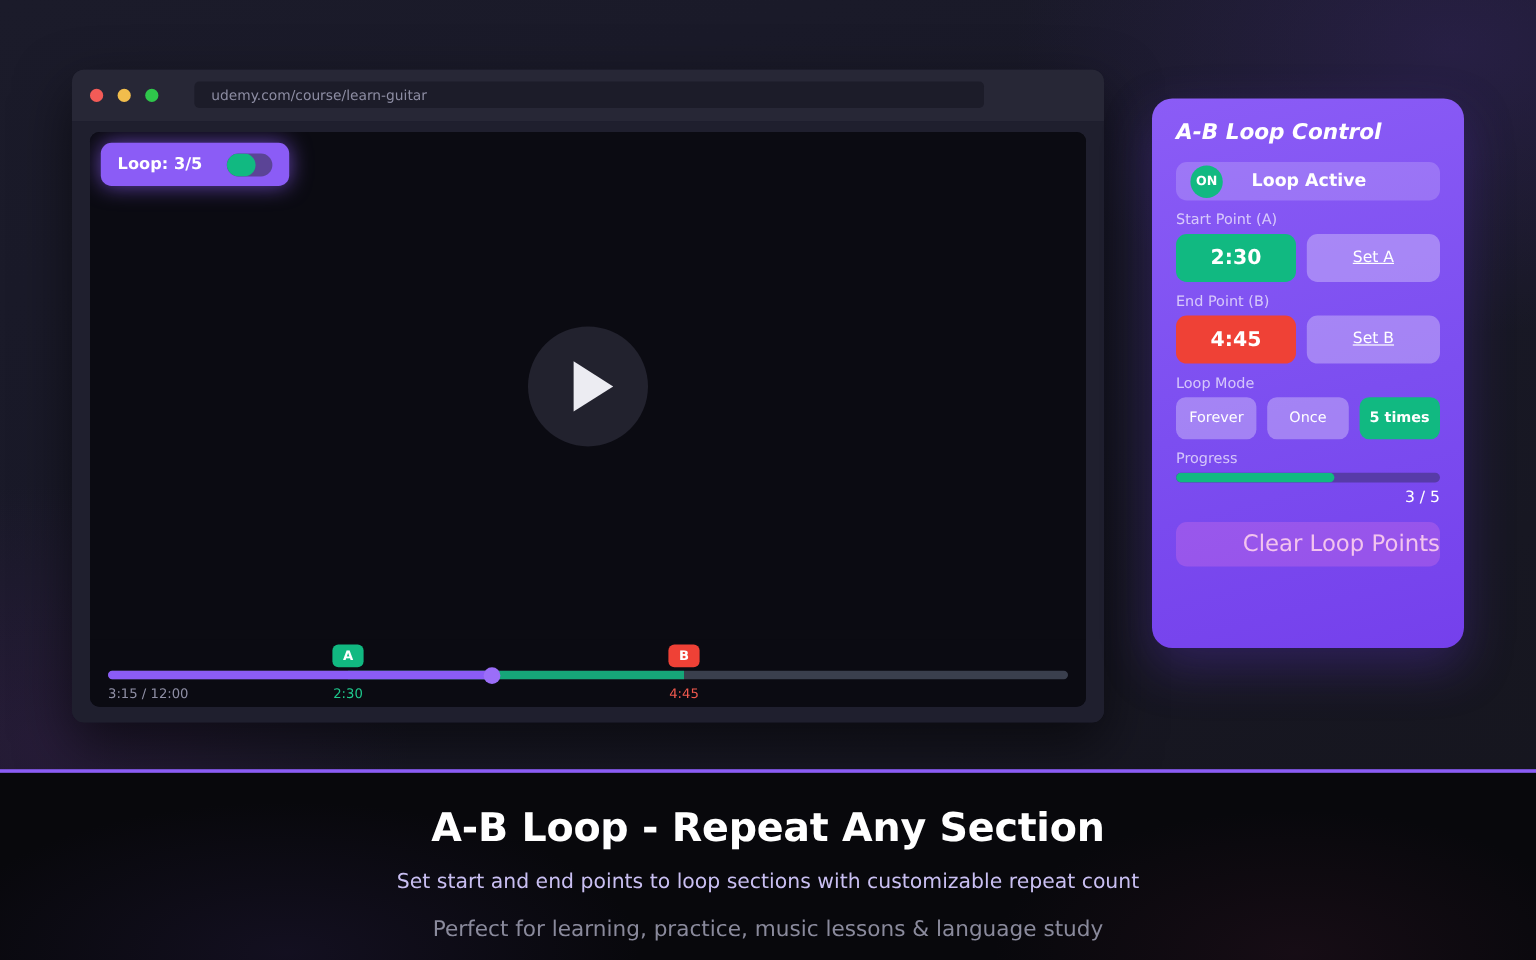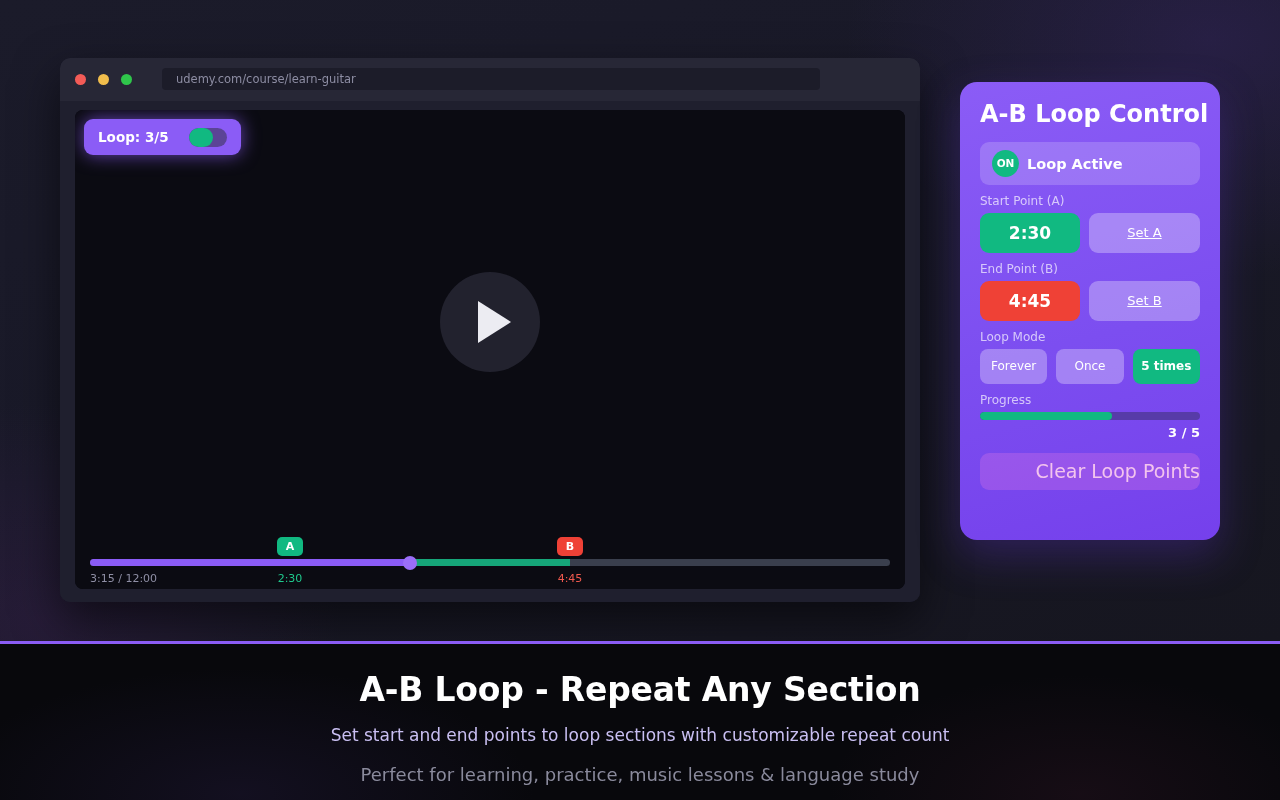--- a/index.html
+++ b/index.html
@@ -240,33 +240,34 @@
     left: 960px; top: 82px;
     width: 260px; height: 458px;
     background: linear-gradient(165deg, #8b5cf6 0%, #7c4ef0 55%, #7540ec 100%);
     border-radius: 17px;
     padding: 18px 20px;
     box-shadow: 0 16px 40px rgba(90,50,190,0.35);
   }
 
   #panel-title {
     color: #ffffff;
-    font-size: 24px;
+    font-size: 18px;
     font-weight: bold;
     margin-bottom: 14px;
     white-space: nowrap;
+    font-style: italic;
   }
 
   #loop-active-row {
-    height: 43px;
+    height: 32px;
     background: rgba(255,255,255,0.18);
     border-radius: 9px;
     display: flex;
     align-items: center;
-    gap: 8px;
+    gap: 24px;
     padding: 0 12px;
     margin-bottom: 9px;
   }
   #on-badge {
     width: 27px; height: 27px;
     border-radius: 50%;
     background: #11b981;
     color: #ffffff;
     font-size: 10.5px;
     font-weight: bold;
@@ -348,21 +349,21 @@
     position: absolute;
     left: 0; top: 0;
     height: 8px;
     width: 60%;
     border-radius: 4px;
     background: #11b981;
   }
   #progress-count {
     color: #ffffff;
     font-size: 13px;
-    font-weight: bold;
+    font-weight: normal;
     text-align: right;
     margin-top: 5px;
   }
 
   #clear-btn {
     margin-top: 13px;
     height: 37px;
     border-radius: 9px;
     background: rgba(225,120,230,0.30);
     color: #f3c4ee;

